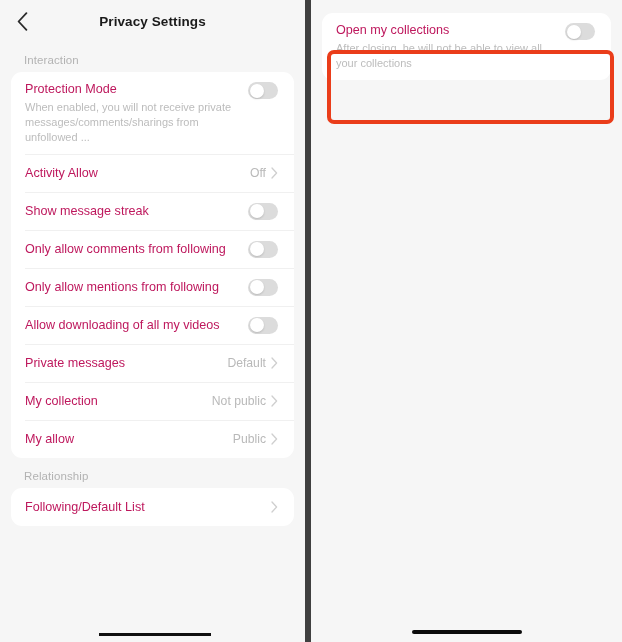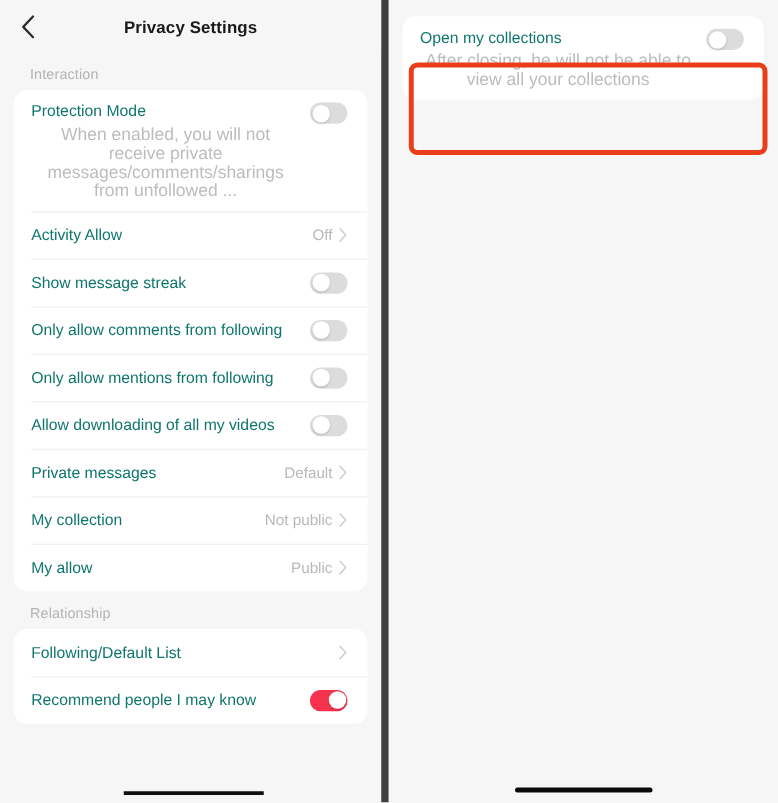--- a/index.html
+++ b/index.html
@@ -70,32 +70,31 @@
   .row + .row::before {
     content: "";
     position: absolute;
     left: 14px; right: 0; top: 0;
     height: 1px;
     background: #f0f0f0;
   }
   .row-main { display: flex; flex-direction: column; justify-content: center; flex: 1 1 auto; min-width: 0; }
   .row-title {
     font-size: 12.6px;
-    color: #0f766e;
+    color: #be185d;
     line-height: 17px;
     padding: 10px 0;
   }
   .row.has-desc .row-title { padding: 9px 0 0 0; }
   .row-desc {
-    font-size: 14px;
+    font-size: 11px;
     color: #bcbcbc;
     line-height: 15px;
     padding: 2px 0 9px 0;
     max-width: 250px;
-    text-align: center;
   }
   .row-right {
     display: flex;
     align-items: center;
     gap: 5px;
     flex: 0 0 auto;
     margin-left: 8px;
     justify-content: space-between;
   }
   .row-value {
@@ -327,30 +326,20 @@
           </div>
           <div class="row-right">
             <span class="chev">
               <svg width="7" height="12" viewBox="0 0 7 12">
                   <path d="M1 1 L5.6 6 L1 11" fill="none" stroke="#cfcfcf" stroke-width="1.3" stroke-linecap="round" stroke-linejoin="round"></path>
                 </svg>
             </span>
           </div>
         </div>
 
-        <div class="row">
-          <div class="row-main">
-            <div class="row-title">Recommend people I may know</div>
-          </div>
-          <div class="row-right">
-            <div class="toggle on">
-                <div class="knob"></div>
-              </div>
-          </div>
-        </div>
 
       </div>
 
     </div>
 
     <div class="annot-underline"></div>
 
   </div>
 
   <div class="panel right">

